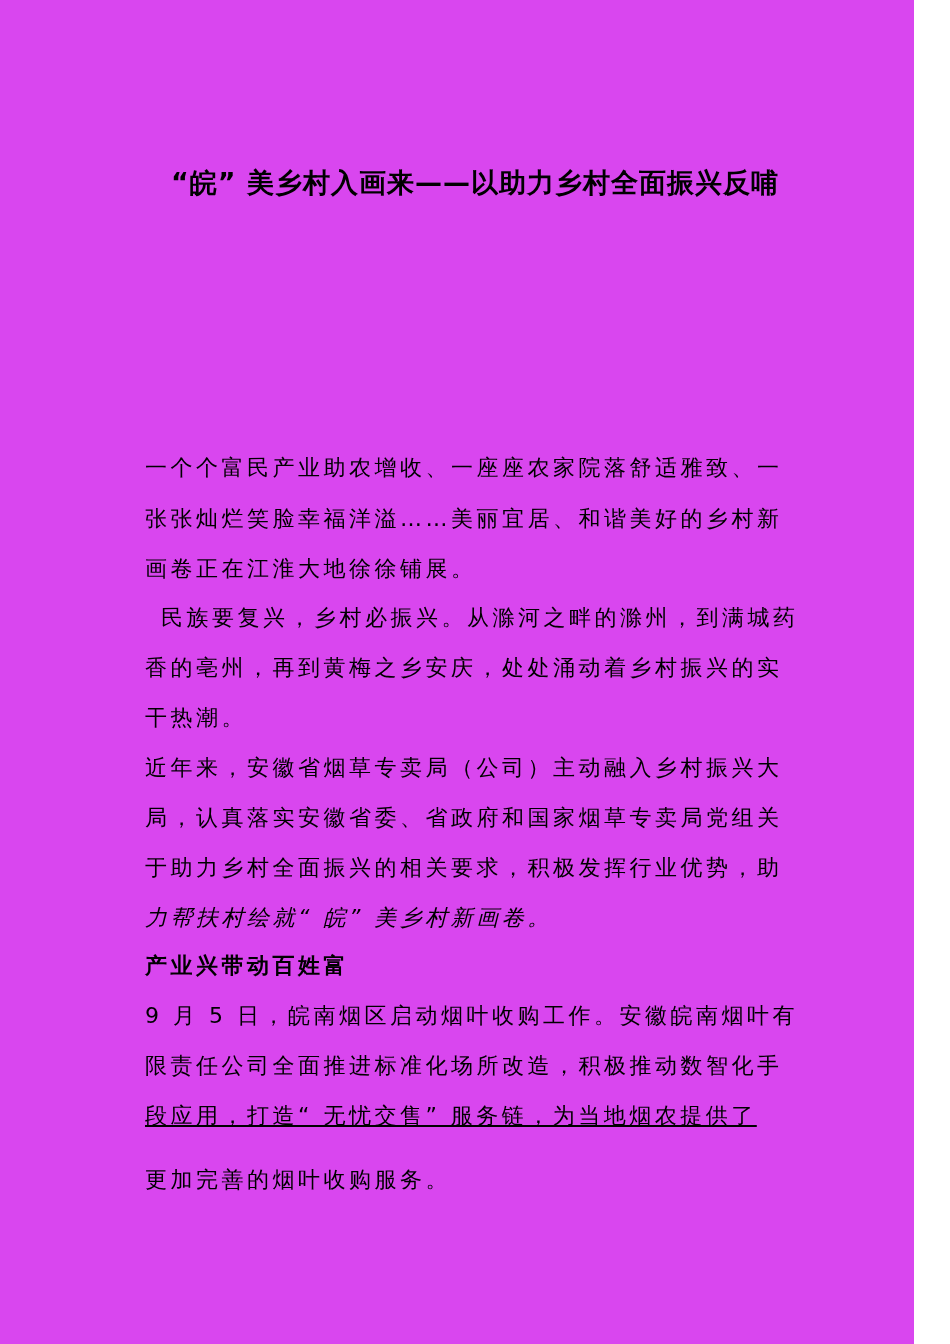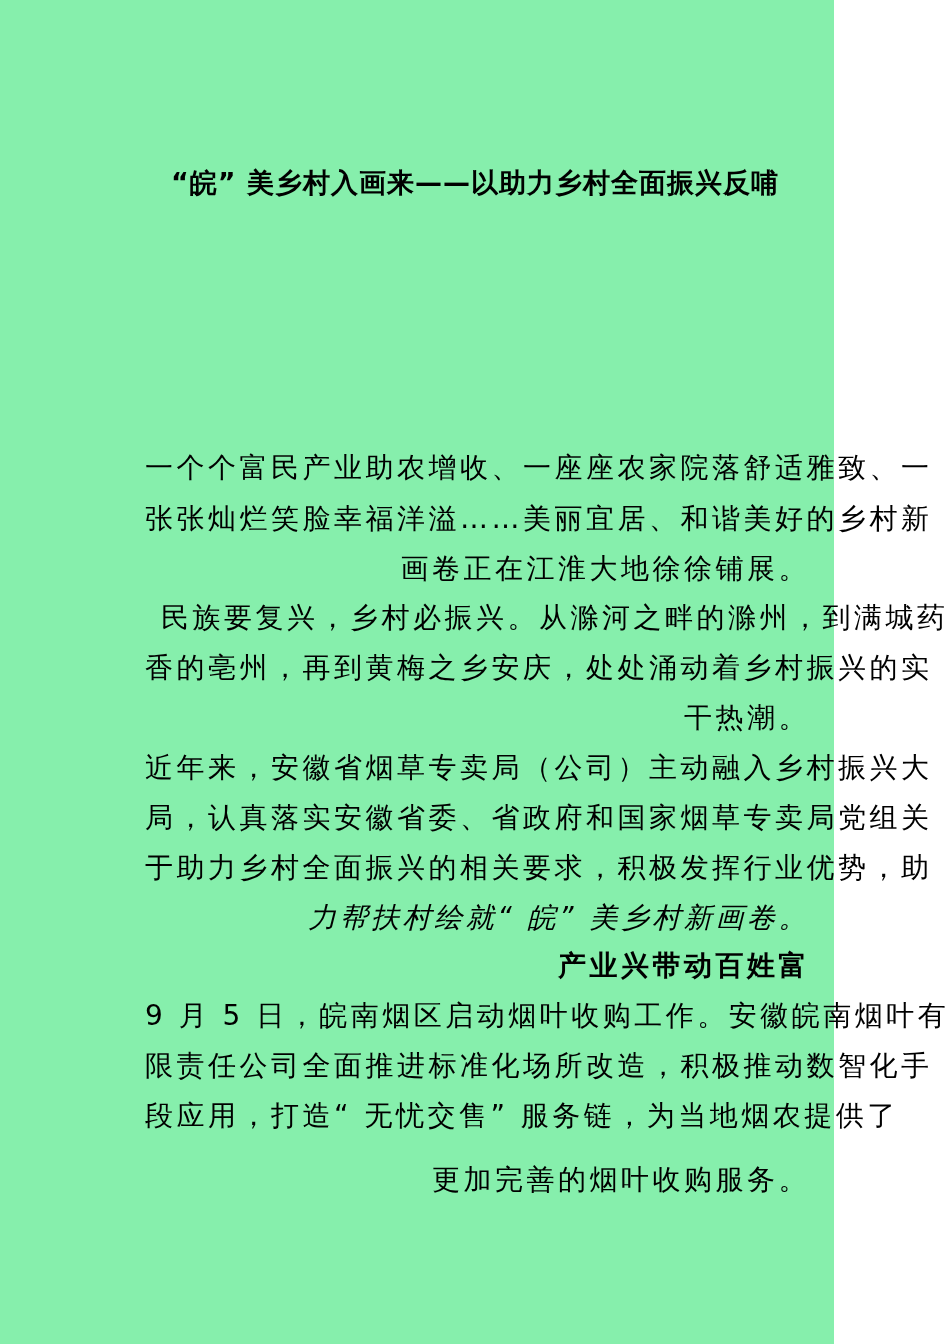--- a/index.html
+++ b/index.html
@@ -12,47 +12,46 @@
       height: 1344px;
       position: relative;
       overflow: hidden;
       font-family: "DejaVu Sans", "Liberation Sans", sans-serif;
       color: #000000;
     }
     .page {
       position: absolute;
       left: 0;
       top: 0;
-      width: 834px;
+      width: 914px;
       height: 1344px;
-      background: #86efac;
+      background: #d946ef;
     }
     .title-line {
       position: absolute;
       left: 0;
       width: 950px;
       text-align: center;
       font-size: 27px;
       font-weight: bold;
       letter-spacing: 1px;
       white-space: nowrap;
       line-height: 40px;
     }
     .title-line.l1 { top: 163px; }
     .title-line.l2 { top: 280px; }
     .body-line {
       position: absolute;
       left: 145px;
       width: 665px;
-      font-size: 28px;
+      font-size: 22px;
       letter-spacing: 3.5px;
       white-space: nowrap;
       line-height: 32px;
       font-weight: normal;
-      text-align: right;
     }
   </style>
 </head>
 <body>
 
 <div class="page">
 
   <div class="title-line l1">“皖” 美乡村入画来——以助力乡村全面振兴反哺</div>
 
   <div>
@@ -74,17 +73,17 @@
     <div class="body-line" style="top:902px;font-style:italic;">力帮扶村绘就“ 皖” 美乡村新画卷。</div>
   </div>
 
   <div>
     <div class="body-line" style="top:950px;font-weight:bold;">产业兴带动百姓富</div>
   </div>
 
   <div>
     <div class="body-line" style="top:1000px;">9 月  5 日，皖南烟区启动烟叶收购工作。安徽皖南烟叶有</div>
     <div class="body-line" style="top:1050px;">限责任公司全面推进标准化场所改造，积极推动数智化手</div>
-    <div class="body-line" style="top:1100px;">段应用，打造“ 无忧交售” 服务链，为当地烟农提供了</div>
+    <div class="body-line" style="top:1100px;text-decoration:underline;">段应用，打造“ 无忧交售” 服务链，为当地烟农提供了</div>
     <div class="body-line" style="top:1164px;font-family:Liberation Serif, serif;">更加完善的烟叶收购服务。</div>
   </div>
 
 </div>
 
 </body></html>

